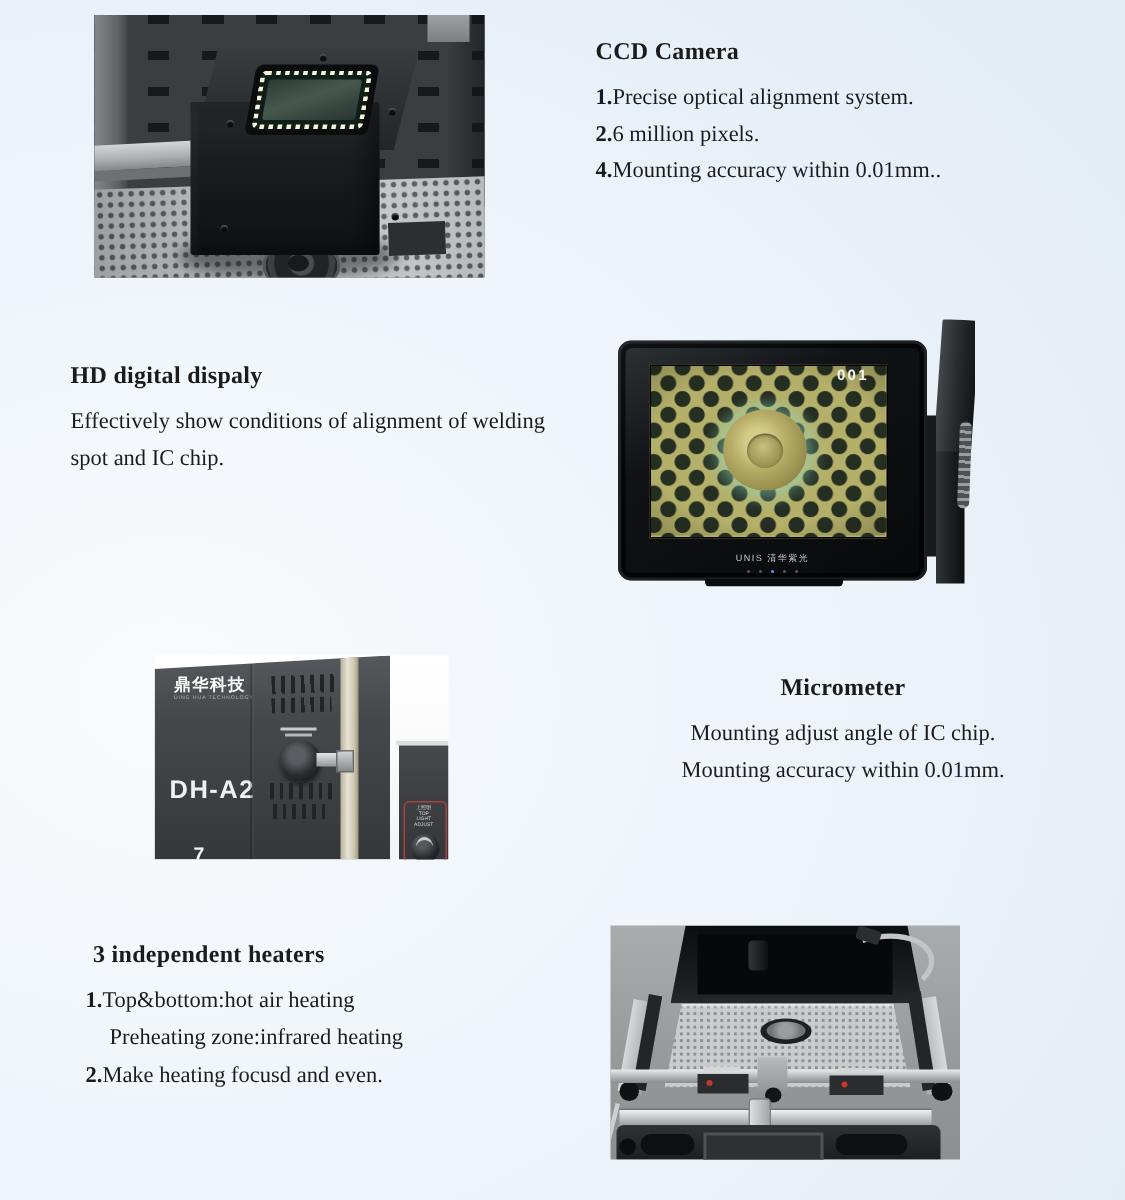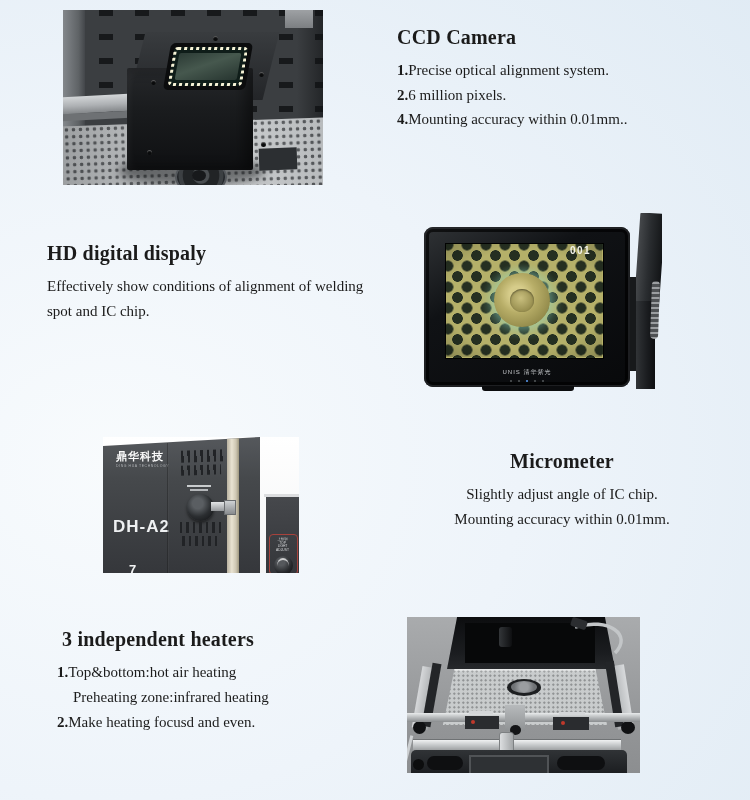--- a/index.html
+++ b/index.html
@@ -4,21 +4,21 @@
 <style>
   html,body{margin:0;padding:0;}
   .canvas{position:relative;width:750px;height:800px;overflow:hidden;
     background:radial-gradient(130% 100% at 15% 58%, #f8fbfd 0%, #eef4fa 42%, #dde9f3 100%);
     font-family:"Liberation Serif", serif;color:#1b1b1b;}
   .photo{position:absolute;overflow:hidden;}
   .photo *{position:absolute;}
 
   
   .tblock{position:absolute;}
-  .tblock h3{font-size:20px;font-weight:bold;margin:0 0 9px 0;letter-spacing:.2px;}
+  .tblock h3{font-size:16px;font-weight:bold;margin:0 0 9px 0;letter-spacing:.2px;}
   .tblock p{margin:0;font-size:15px;line-height:24.5px;}
   .tblock p b{font-weight:bold;}
   #tb-hd p, #tb-micro p, #tb-heat p{line-height:25px;}
   #tb-heat h3{margin-left:5px;}
   .ind1{padding-left:16px;}
 
   #tb-ccd{left:397px;top:26px;width:340px;}
   #tb-hd{left:47px;top:242px;width:350px;}
   #tb-micro{left:397px;top:450px;width:330px;text-align:center;}
   #tb-heat{left:57px;top:628px;width:330px;}
@@ -52,21 +52,21 @@
   .p1-win{left:104px;top:33px;width:82px;height:47px;transform:skewX(-10deg);
     background:#0b0c0d;border-radius:5px;}
   .p1-led{left:4px;top:4px;right:4px;bottom:4px;border:3px dotted #f6f2d6;border-radius:4px;background:#0f1d19;}
   .p1-glass{left:10px;top:10px;right:10px;bottom:10px;border-radius:2px;
     background:linear-gradient(160deg,#2c3b35,#46584e 45%,#273530);}
   .scr{width:5px;height:5px;border-radius:50%;background:#0a0b0c;box-shadow:inset 0 1px 1px rgba(255,255,255,.35);}
   .p1-bracket{left:222px;top:0;width:28px;height:18px;background:linear-gradient(180deg,#9ea1a4,#7c7f82);}
   .p1-darkbit{left:196px;top:138px;width:38px;height:22px;background:#2c2f32;transform:rotate(-2deg);}
 
   
-  #p2{left:424px;top:213px;width:238px;height:178px;}
+  #p2{left:412px;top:213px;width:238px;height:178px;}
   .p2-arm{right:3px;top:0;width:25px;height:92px;border-radius:2px;transform:rotate(4deg);transform-origin:50% 100%;
     background:linear-gradient(90deg,#45484b 0%,#2a2d30 45%,#121416 100%);}
   .p2-arm2{right:7px;top:88px;width:19px;height:88px;background:linear-gradient(90deg,#313437,#1a1c1f 60%,#0e0f11);}
   .p2-spring{right:3px;top:68px;width:8px;height:58px;border-radius:4px;transform:rotate(2deg);
     background:repeating-linear-gradient(0deg,#9b9ea1 0 2px,#4e5154 2px 5px);}
   .p2-bracket{right:26px;top:64px;width:13px;height:94px;background:#17191b;}
   .p2-mon{left:0;top:14px;width:206px;height:160px;border-radius:9px;
     background:linear-gradient(150deg,#303336 0%,#101215 35%,#08090b 100%);
     box-shadow:inset 0 0 0 2px rgba(80,84,88,.35), inset 0 0 0 5px rgba(0,0,0,.65);}
   .p2-screen{left:21px;top:16px;width:157px;height:114px;border:1px solid #000;background-color:#b5b069;
@@ -266,21 +266,21 @@
       <div>上照明</div>
       <div>TOP LIGHT</div>
       <div>ADJUST</div>
     </div>
     <div class="p3-rknob"></div>
     <div class="p3-rknobArc"></div>
   </div>
 
   <div class="tblock" id="tb-micro">
     <h3>Micrometer</h3>
-    <p>Slightly adjust angle of IC chip.</p>
+    <p>Mounting adjust angle of IC chip.</p>
     <p>Mounting accuracy within 0.01mm.</p>
   </div>
 
   <div class="tblock" id="tb-heat">
     <h3>3 independent heaters</h3>
     <p><b>1.</b><span>Top&amp;bottom:hot air heating</span></p>
     <p class="ind1"><span>Preheating zone:infrared heating</span></p>
     <p><b>2.</b><span>Make heating focusd and even.</span></p>
   </div>
 

